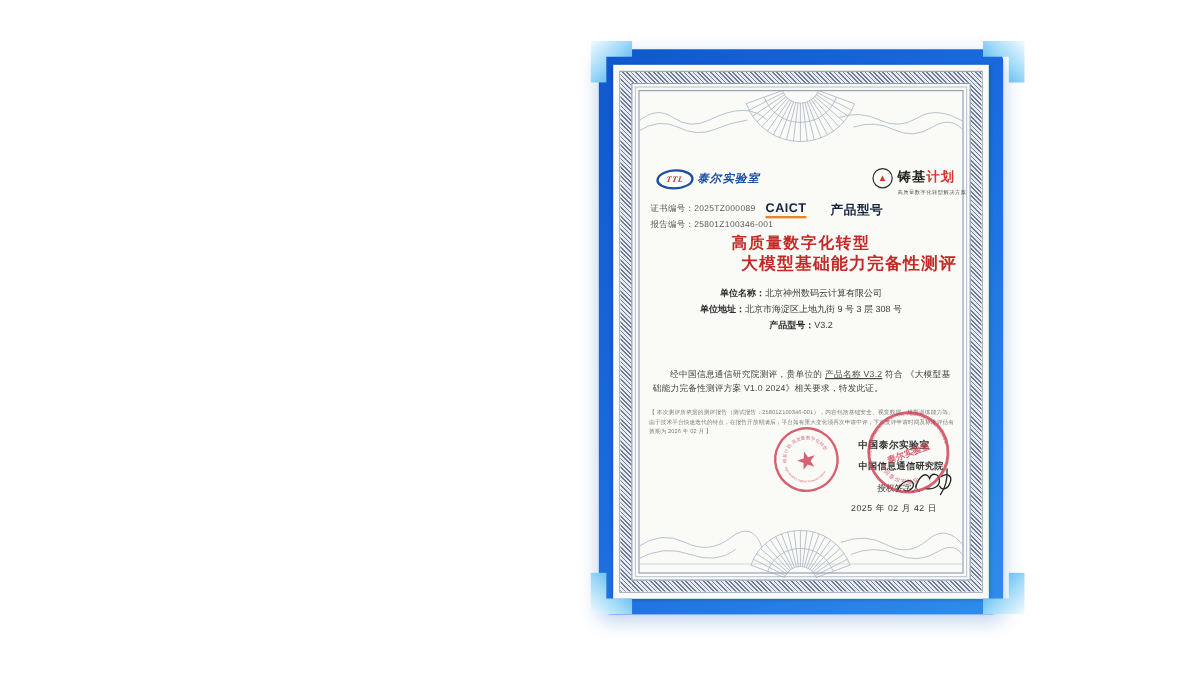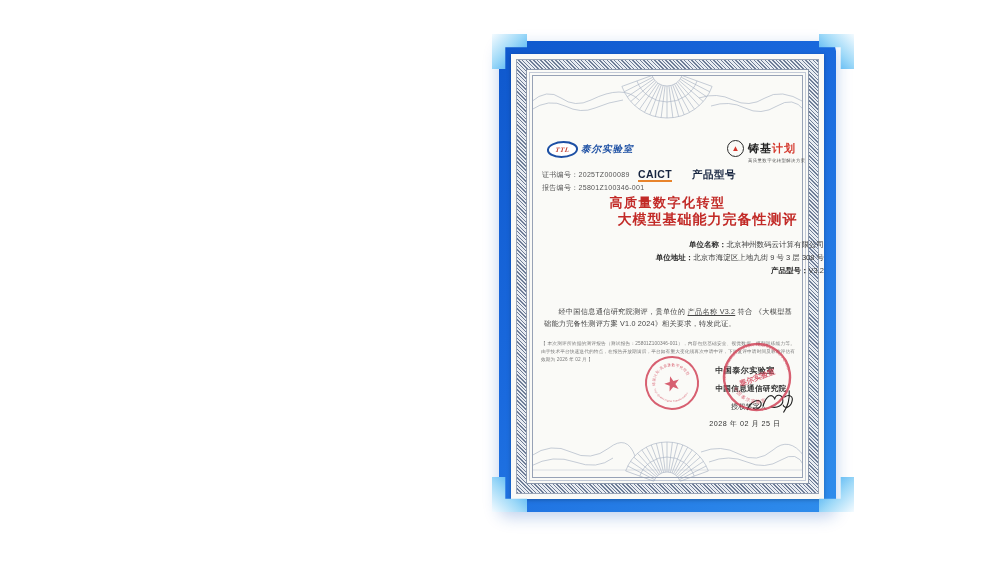--- a/index.html
+++ b/index.html
@@ -59,21 +59,21 @@
   
   .nums{position:absolute;left:31px;top:114px;font-size:7px;color:#555;line-height:13px;letter-spacing:.3px;}
 
   
   .title1{position:absolute;left:0;top:140px;width:100%;text-align:center;
     font-size:13px;font-weight:bold;color:#c22a27;letter-spacing:1.5px;}
   .title2{position:absolute;left:0;top:157px;width:100%;text-align:center;
     font-size:14px;font-weight:bold;color:#c22a27;letter-spacing:1px;margin-left:40px;}
 
   
-  .fields{position:absolute;left:0;top:184px;width:100%;text-align:right;
+  .fields{position:absolute;left:0;top:184px;width:100%;text-align:center;
     font-size:7.5px;color:#3a3a3a;line-height:13px;}
   .fields b{color:#2d2d2d;}
 
   
   .bodytext{position:absolute;left:33px;top:252px;width:248px;font-size:7.2px;color:#454545;
     line-height:12px;text-align:justify;text-indent:2em;letter-spacing:.2px;}
   .bodytext .prod{text-decoration:underline;}
 
   .footnote{position:absolute;left:30px;top:286px;width:254px;font-size:4.7px;color:#7a7a7a;
     line-height:8px;text-align:justify;letter-spacing:.1px;}
@@ -216,21 +216,21 @@
     </div>
 
     <div class="bodytext"><span>经中国信息通信研究院测评，贵单位的 </span><span class="prod">产品名称 V3.2</span><span> 符合 《大模型基础能力完备性测评方案 V1.0 2024》相关要求，特发此证。</span></div>
 
     <div class="footnote">【 本次测评所依据的测评报告（测试报告：25801Z100346-001），内容包括基础安全、视觉数据、模型训练能力等。由于技术平台快速迭代的特点，在报告开放期满后，平台如有重大变化须再次申请中评，下次复评申请时间及标准评估有效期为 2026 年 02 月 】</div>
 
     <div class="issuer">
       <div class="l1">中国泰尔实验室</div>
       <div class="l2">中国信息通信研究院</div>
       <div class="l3">授权签字人</div>
-      <div class="l4">2028 年 02 月 25 日</div>
+      <div class="l4">2025 年 02 月 42 日</div>
     </div>
 
     <svg class="sig" viewBox="0 0 56 26">
       <path d="M4,18 C8,10 16,7 18,12 C19,16 13,20 10,17"></path>
       <path d="M20,15 C24,5 30,3 32,9 C34,4 40,5 40,11 C40,16 34,19 28,17"></path>
       <path d="M42,8 C47,5 51,8 49,13 C47,19 41,20 40,16"></path>
       <path d="M47,2 C47,9 45,17 40,23"></path>
     </svg>
 
     <svg class="seal seal-left" viewBox="0 0 60 60">

